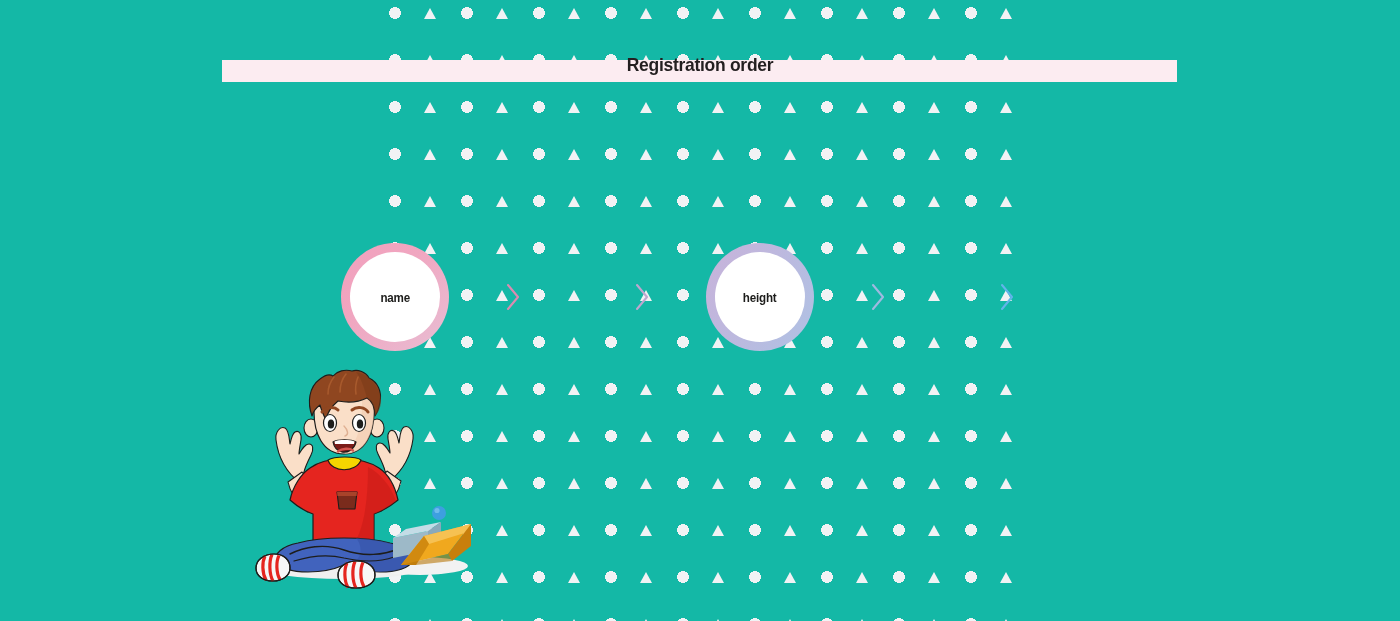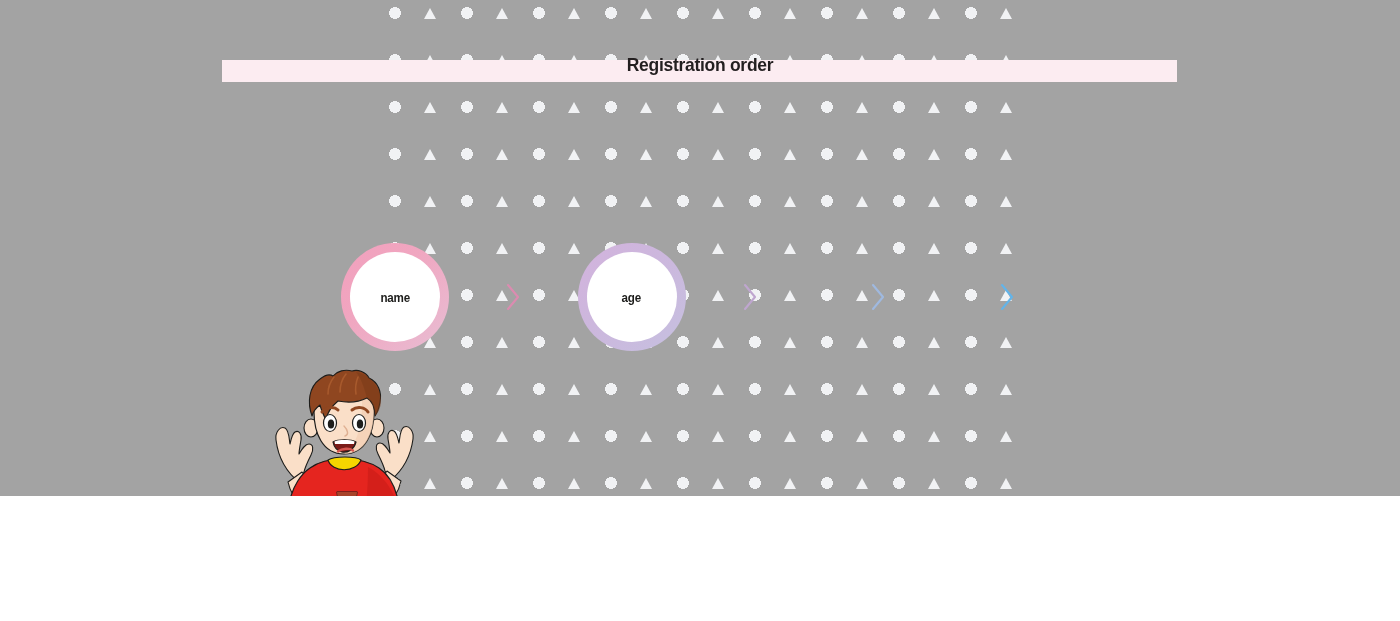--- a/index.html
+++ b/index.html
@@ -7,22 +7,22 @@
     margin: 0;
     padding: 0;
     background: #ffffff;
   }
   body {
     font-family: "Liberation Sans", sans-serif;
   }
   #stage {
     position: relative;
     width: 1400px;
-    height: 496px;
-    background: #a3a3a3;
+    height: 621px;
+    background: #14b8a6;
     overflow: hidden;
   }
 
   
   #bg-pattern {
     position: absolute;
     left: 380px;
     top: 0px;
     width: 640px;
     height: 621px;
@@ -290,32 +290,32 @@
       <div class="hole"></div>
       <span class="step-label">name</span>
     </div>
 
     <div class="sep">
       <svg width="18" height="30" viewBox="0 0 18 30">
         <path d="M4 3 L14 15 L4 27" fill="none" stroke="#dc8bb0" stroke-width="2.1" stroke-linecap="round" stroke-linejoin="round"></path>
       </svg>
     </div>
 
-    <div class="step">
-      <div class="ring" style="background:linear-gradient(135deg,#d3b3dd 0%,#ccb7dd 45%,#c6c0e0 100%);"></div>
-      <div class="hole"></div>
-      <span class="step-label">age</span>
-    </div>
 
     <div class="sep">
       <svg width="18" height="30" viewBox="0 0 18 30">
         <path d="M4 3 L14 15 L4 27" fill="none" stroke="#bfa6cf" stroke-width="2.1" stroke-linecap="round" stroke-linejoin="round"></path>
       </svg>
     </div>
 
+    <div class="step">
+      <div class="ring" style="background:linear-gradient(120deg,#c8b3da 0%,#bdb8de 45%,#aec2e4 100%);"></div>
+      <div class="hole"></div>
+      <span class="step-label">height</span>
+    </div>
 
     <div class="sep">
       <svg width="18" height="30" viewBox="0 0 18 30">
         <path d="M4 3 L14 15 L4 27" fill="none" stroke="#9fb9e0" stroke-width="2.1" stroke-linecap="round" stroke-linejoin="round"></path>
       </svg>
     </div>
 
 
     <div class="sep">
       <svg width="18" height="30" viewBox="0 0 18 30">

